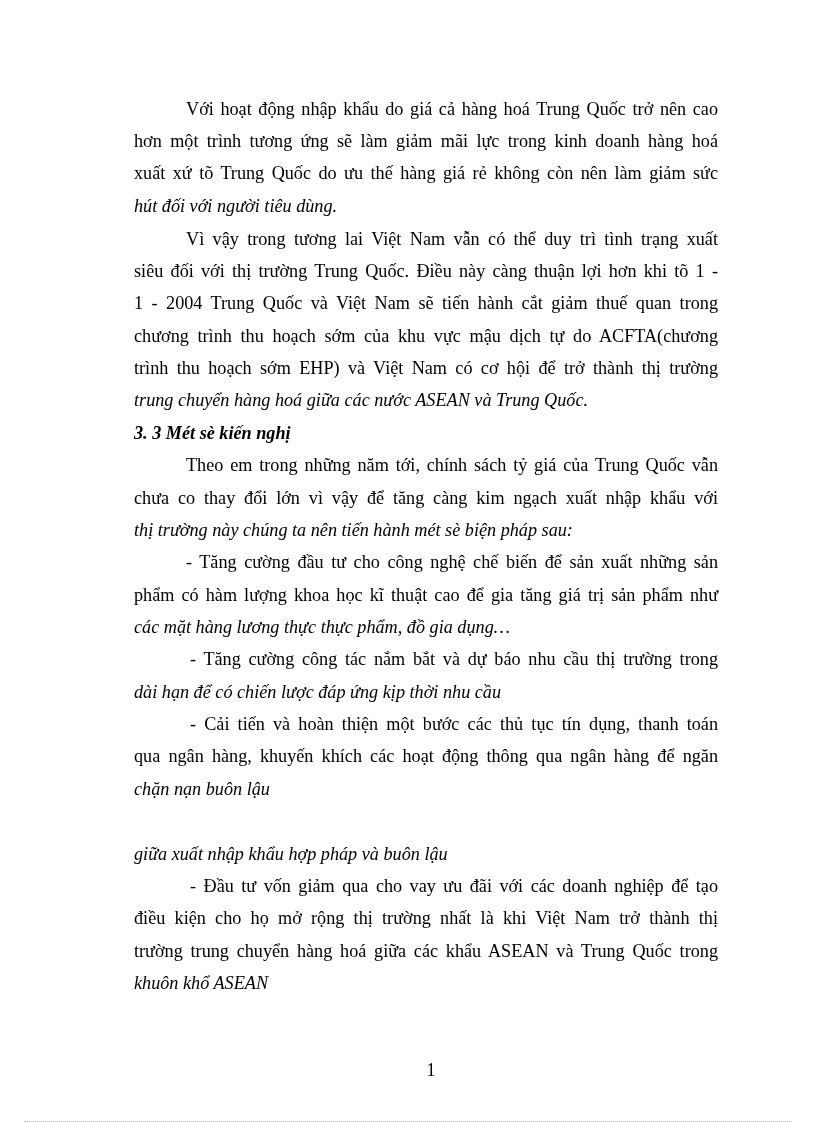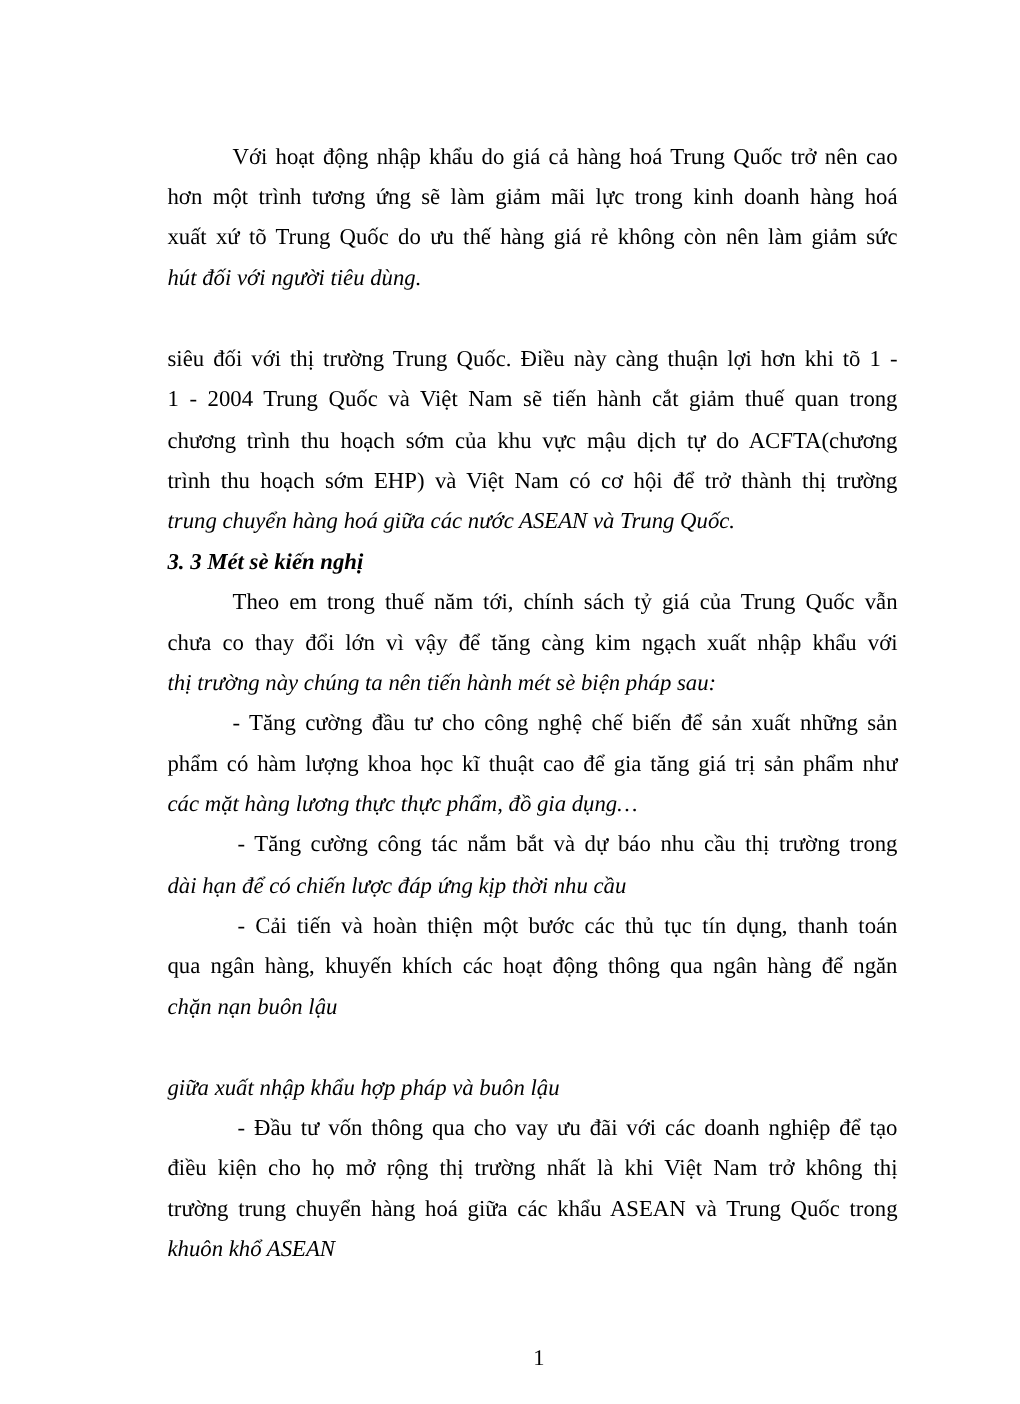--- a/index.html
+++ b/index.html
@@ -1,61 +1,62 @@
 <!DOCTYPE html>
 <html><head>
 <meta charset="utf-8">
 <style>
   html, body { margin:0; padding:0; background:#ffffff; }
   body { width:816px; height:1123px; position:relative; overflow:hidden; font-family:"Liberation Serif", "DejaVu Serif", serif; color:#000; }
-  .page { position:absolute; left:0; top:16px; width:816px; height:969px; }
+  .page { position:absolute; left:0; top:0; width:816px; height:969px; }
   .line { position:absolute; left:134px; width:584px; font-size:18.2px; line-height:24px; white-space:nowrap; text-align:justify; text-align-last:justify; }
   .line.last { text-align-last:left;font-style:italic; }
   .line.ind1 { left:186px; width:532px; }
   .line.ind2 { left:186px; width:532px; }
   .heading { font-weight:bold; text-align-last:left; }
   .page-number { position:absolute; left:420px; top:1058px; width:22px; text-align:center; font-size:18px; line-height:24px; }
   .bottom-rule { position:absolute; left:24px; right:24px; top:1121px; border-top:1px dotted #bdbdbd; }
 </style>
 </head>
 <body>
 
 <div class="page">
 
   <div class="line ind1" style="top:97px">Với hoạt động nhập khẩu do giá cả hàng hoá Trung Quốc trở nên cao</div>
   <div class="line" style="top:129px">hơn một trình tương ứng sẽ làm giảm mãi lực trong kinh doanh hàng hoá</div>
   <div class="line" style="top:161px">xuất xứ tõ Trung Quốc do ưu thế hàng giá rẻ không còn nên làm giảm sức</div>
   <div class="line last" style="top:194px">hút đối với người tiêu dùng.</div>
 
+  <div class="line ind1" style="top:227px">Vì vậy trong tương lai Việt Nam vẫn có thể duy trì tình trạng xuất</div>
   <div class="line" style="top:259px">siêu đối với thị trường Trung Quốc. Điều này càng thuận lợi hơn khi tõ 1 -</div>
   <div class="line" style="top:291px">1 - 2004 Trung Quốc và Việt Nam sẽ tiến hành cắt giảm thuế quan trong</div>
   <div class="line" style="top:324px">chương trình thu hoạch sớm của khu vực mậu dịch tự do ACFTA(chương</div>
   <div class="line" style="top:356px">trình thu hoạch sớm EHP) và Việt Nam có cơ hội để trở thành thị trường</div>
   <div class="line last" style="top:388px">trung chuyển hàng hoá giữa các nước ASEAN và Trung Quốc.</div>
 
   <div class="line heading last" style="top:421px">3. 3 Mét sè kiến nghị</div>
 
-  <div class="line ind1" style="top:453px">Theo em trong thuế năm tới, chính sách tỷ giá của Trung Quốc vẫn</div>
+  <div class="line ind1" style="top:453px">Theo em trong những năm tới, chính sách tỷ giá của Trung Quốc vẫn</div>
   <div class="line" style="top:486px">chưa co thay đổi lớn vì vậy để tăng càng kim ngạch xuất nhập khẩu với</div>
   <div class="line last" style="top:518px">thị trường này chúng ta nên tiến hành mét sè biện pháp sau:</div>
 
   <div class="line ind2" style="top:550px">- Tăng cường đầu tư cho công nghệ chế biến để sản xuất những sản</div>
   <div class="line" style="top:583px">phẩm có hàm lượng khoa học kĩ thuật cao để gia tăng giá trị sản phẩm như</div>
   <div class="line last" style="top:615px">các mặt hàng lương thực thực phẩm, đồ gia dụng…</div>
 
   <div class="line ind2" style="top:647px; left:190px; width:528px">- Tăng cường công tác nắm bắt và dự báo nhu cầu thị trường trong</div>
   <div class="line last" style="top:680px">dài hạn để có chiến lược đáp ứng kịp thời nhu cầu</div>
 
   <div class="line ind2" style="top:712px; left:190px; width:528px">- Cải tiến và hoàn thiện một bước các thủ tục tín dụng, thanh toán</div>
   <div class="line" style="top:744px">qua ngân hàng, khuyến khích các hoạt động thông qua ngân hàng để ngăn</div>
   <div class="line last" style="top:777px">chặn nạn buôn lậu</div>
 
   <div class="line last" style="top:842px">giữa xuất nhập khẩu hợp pháp và buôn lậu</div>
 
-  <div class="line ind2" style="top:874px; left:190px; width:528px">- Đầu tư vốn thông qua cho vay ưu đãi với các doanh nghiệp để tạo</div>
-  <div class="line" style="top:906px">điều kiện cho họ mở rộng thị trường nhất là khi Việt Nam trở không thị</div>
+  <div class="line ind2" style="top:874px; left:190px; width:528px">- Đầu tư vốn giảm qua cho vay ưu đãi với các doanh nghiệp để tạo</div>
+  <div class="line" style="top:906px">điều kiện cho họ mở rộng thị trường nhất là khi Việt Nam trở thành thị</div>
   <div class="line" style="top:939px">trường trung chuyển hàng hoá giữa các khẩu ASEAN và Trung Quốc trong</div>
   <div class="line last" style="top:971px">khuôn khổ ASEAN</div>
 
   <div class="page-number">1</div>
 
   <div class="bottom-rule"></div>
 </div>
 
 </body></html>

